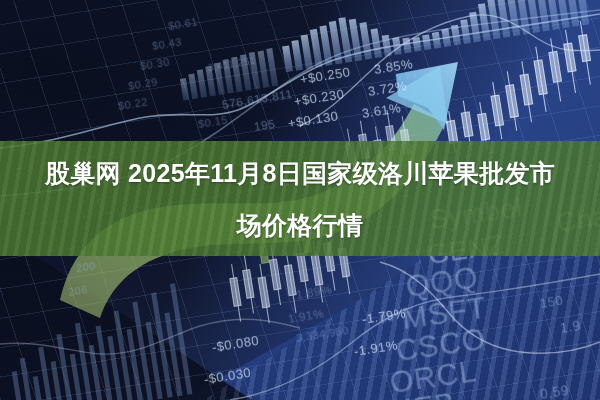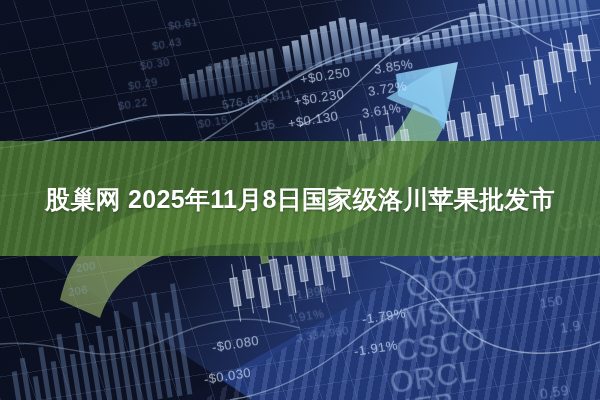--- a/index.html
+++ b/index.html
@@ -376,15 +376,16 @@
       <div class="ghost dimmer" style="left: 76px; top: 262px; font-size: 11px; transform: rotate(-9deg); transform-origin: left center;">200</div>
       <div class="ghost dimmer" style="left: 68px; top: 286px; font-size: 11px; transform: rotate(-9deg); transform-origin: left center;">206</div>
     </div>
 
   <div class="green-band">
     <div class="green-band-tex"></div>
   </div>
 
   <div class="title-wrap">
     <div class="title-line">股巢网 2025年11月8日国家级洛川苹果批发市</div>
+    <div class="title-line">场价格行情</div>
   </div>
 
 </div>
 
 </body></html>

